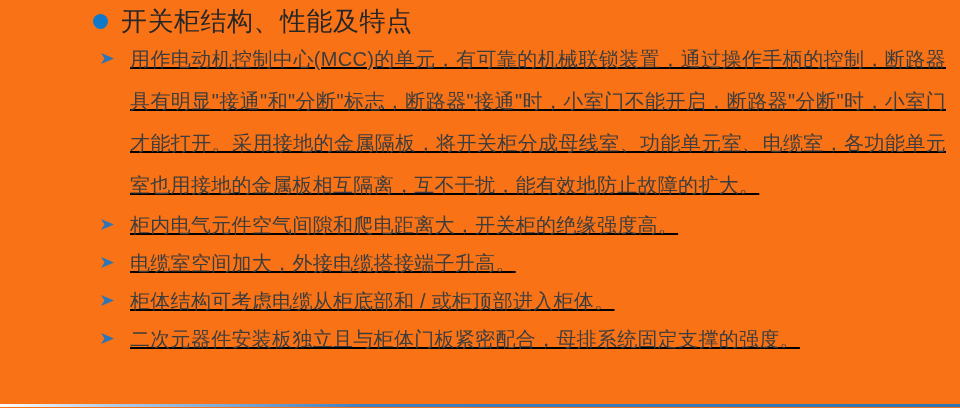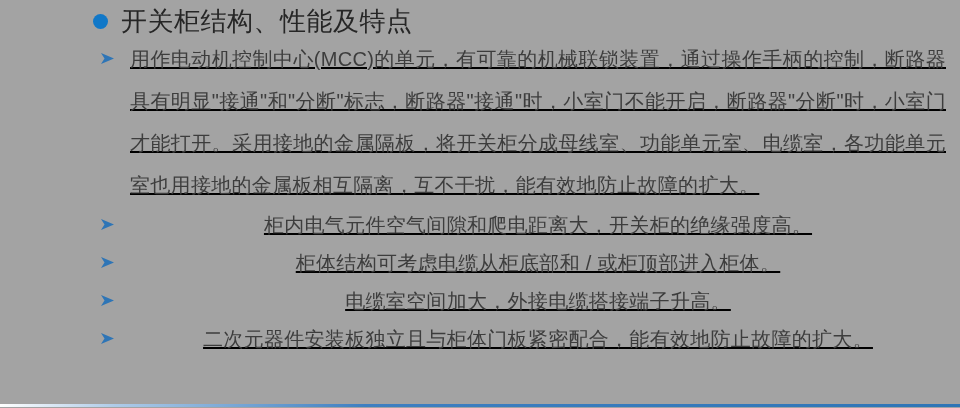--- a/index.html
+++ b/index.html
@@ -1,19 +1,19 @@
 <!DOCTYPE html>
 <html><head>
 <meta charset="utf-8">
 <style>
   html,body{margin:0;padding:0;background:#fff;}
   .slide{
     position:relative;
     width:960px;height:408px;
-    background:#a3a3a3;
+    background:#f97316;
     font-family:"Liberation Sans",sans-serif;
     overflow:hidden;
   }
   .header{
     position:absolute;
     left:93px;top:4px;
     display:flex;align-items:center;gap:13px;
   }
   .dot{
     width:15px;height:15px;border-radius:50%;
@@ -32,21 +32,21 @@
   .row{
     display:flex;align-items:flex-start;
     font-size:20px;line-height:38px;color:#3d3d3d;
   }
   .row .arrow{
     flex:0 0 30px;
     color:#2E75B6;
     display:flex;
     margin-top:11px;
   }
-  .row .text{flex:1;letter-spacing:0.3px;text-align:center;}
+  .row .text{flex:1;letter-spacing:0.3px;}
   .row.para{line-height:42px;}
   .row.para .arrow{margin-top:13px;}
   .row.para .text{text-align:justify;text-align-last:left;}
   .divider{
     position:absolute;
     left:0;right:0;bottom:1px;height:3px;
     background:linear-gradient(90deg,#ffffff 0%,#aecbe8 12%,#3e7fc1 38%,#2E75B6 100%);
   }
 </style>
 </head>
@@ -78,37 +78,37 @@
     <span class="text">柜内电气元件空气间隙和爬电距离大，开关柜的绝缘强度高。</span>
   </div>
 
 
   <div class="row">
     <span class="arrow">
       <svg width="15" height="15" viewBox="0 0 15 15" aria-hidden="true">
         <polygon points="1,2 14,7.5 1,13 4.5,7.5" fill="currentColor"></polygon>
       </svg>
     </span>
+    <span class="text">电缆室空间加大，外接电缆搭接端子升高。</span>
+  </div>
+
+  <div class="row">
+    <span class="arrow">
+      <svg width="15" height="15" viewBox="0 0 15 15" aria-hidden="true">
+        <polygon points="1,2 14,7.5 1,13 4.5,7.5" fill="currentColor"></polygon>
+      </svg>
+    </span>
     <span class="text">柜体结构可考虑电缆从柜底部和 / 或柜顶部进入柜体。</span>
   </div>
 
   <div class="row">
     <span class="arrow">
       <svg width="15" height="15" viewBox="0 0 15 15" aria-hidden="true">
         <polygon points="1,2 14,7.5 1,13 4.5,7.5" fill="currentColor"></polygon>
       </svg>
     </span>
-    <span class="text">电缆室空间加大，外接电缆搭接端子升高。</span>
-  </div>
-
-  <div class="row">
-    <span class="arrow">
-      <svg width="15" height="15" viewBox="0 0 15 15" aria-hidden="true">
-        <polygon points="1,2 14,7.5 1,13 4.5,7.5" fill="currentColor"></polygon>
-      </svg>
-    </span>
-    <span class="text">二次元器件安装板独立且与柜体门板紧密配合，能有效地防止故障的扩大。</span>
+    <span class="text">二次元器件安装板独立且与柜体门板紧密配合，母排系统固定支撑的强度。</span>
   </div>
 </div>
 
   <div class="divider"></div>
 
 </div>
 
 </body></html>

